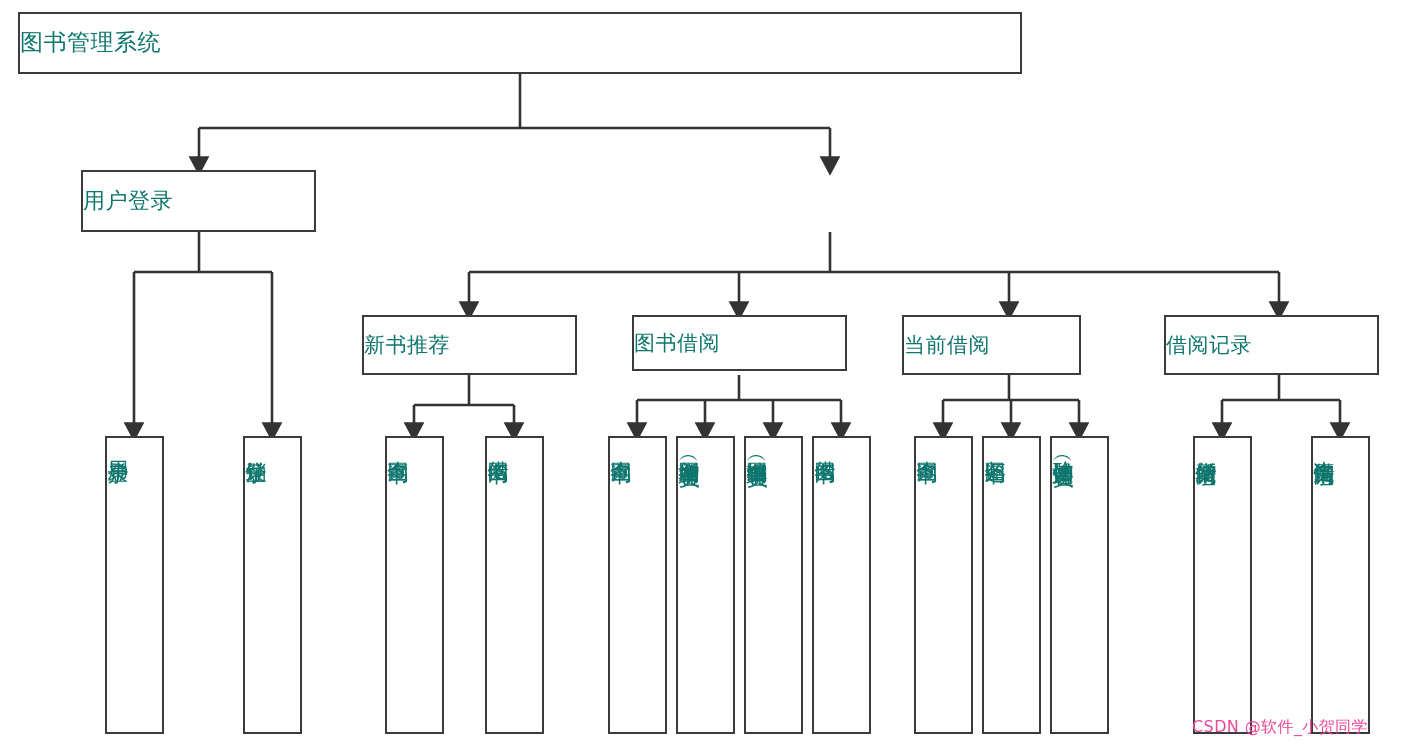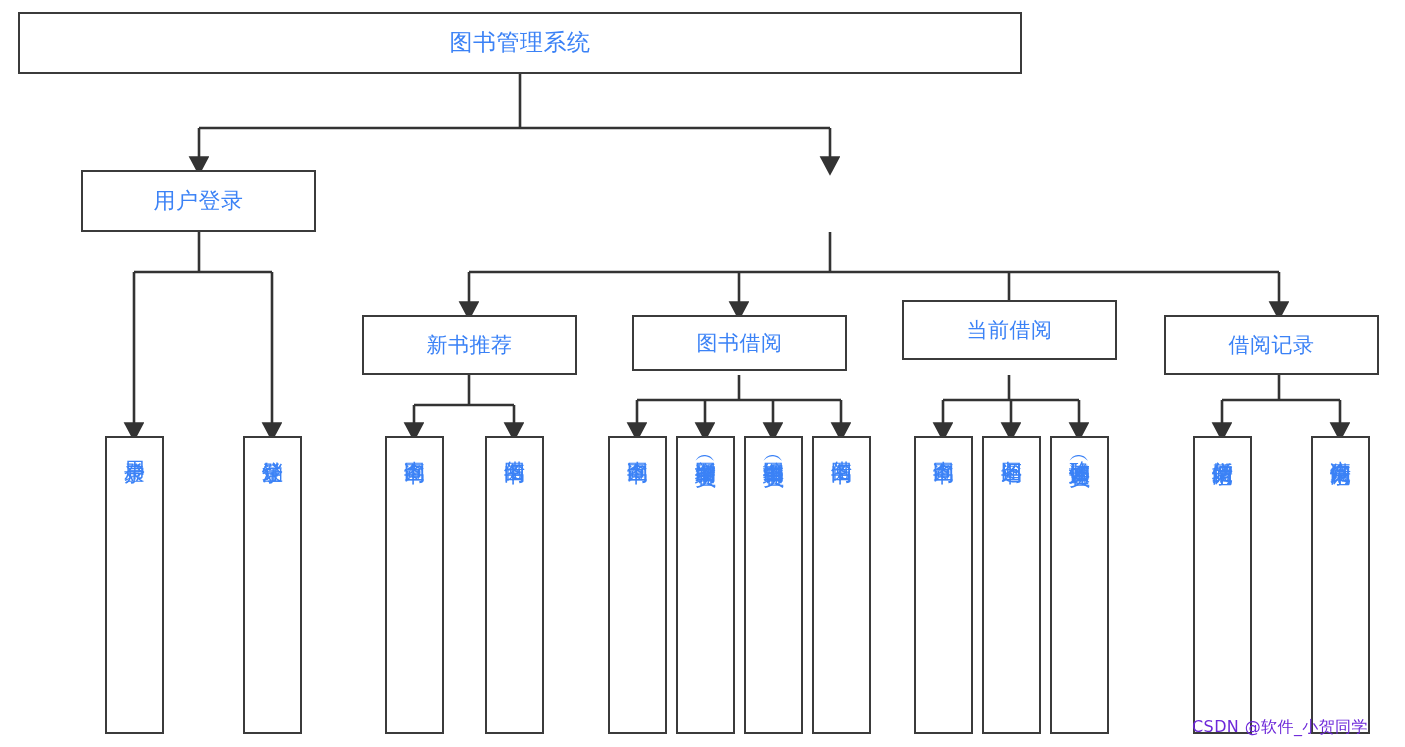--- a/index.html
+++ b/index.html
@@ -28,22 +28,22 @@
     height: 747px;
     pointer-events: none;
   }
   .node {
     position: absolute;
     box-sizing: border-box;
     background: #ffffff;
     border: 2px solid #3b3b3b;
     display: flex;
     align-items: center;
-    justify-content: center;
-    color: #3b82f6;
+    justify-content: flex-start;
+    color: #0f766e;
     z-index: 2;
   }
   .node .label {
     display: block;
     text-align: center;
     line-height: 1.18;
     letter-spacing: 0.5px;
   }
   
   .node.h .label {
@@ -62,21 +62,21 @@
     writing-mode: vertical-rl;
     text-orientation: upright;
     font-size: 21px;
     line-height: 1.05;
     letter-spacing: 1px;
     white-space: nowrap;
   }
   .watermark {
     position: absolute;
     font-size: 16px;
-    color: #6d28d9;
+    color: #ec4899;
     white-space: nowrap;
     z-index: 5;
     letter-spacing: 0.4px;
   }
 </style>
 </head>
 <body>
 
 <div id="canvas">
 
@@ -137,21 +137,21 @@
   <div class="node h l2" style="left:81px; top:170px; width:235px; height:62px;">
     <span class="label">用户登录</span>
   </div>
 
   <div class="node h l3" style="left:362px; top:315px; width:215px; height:60px;">
     <span class="label">新书推荐</span>
   </div>
   <div class="node h l3" style="left:632px; top:315px; width:215px; height:56px;">
     <span class="label">图书借阅</span>
   </div>
-  <div class="node h l3" style="left:902px; top:300px; width:215px; height:60px;">
+  <div class="node h l3" style="left:902px; top:315px; width:179px; height:60px;">
     <span class="label">当前借阅</span>
   </div>
   <div class="node h l3" style="left:1164px; top:315px; width:215px; height:60px;">
     <span class="label">借阅记录</span>
   </div>
 
   <div class="node v" style="left:105px; top:436px; width:59px; height:298px;">
     <span class="label">用户登录</span>
   </div>
   <div class="node v" style="left:243px; top:436px; width:59px; height:298px;">

